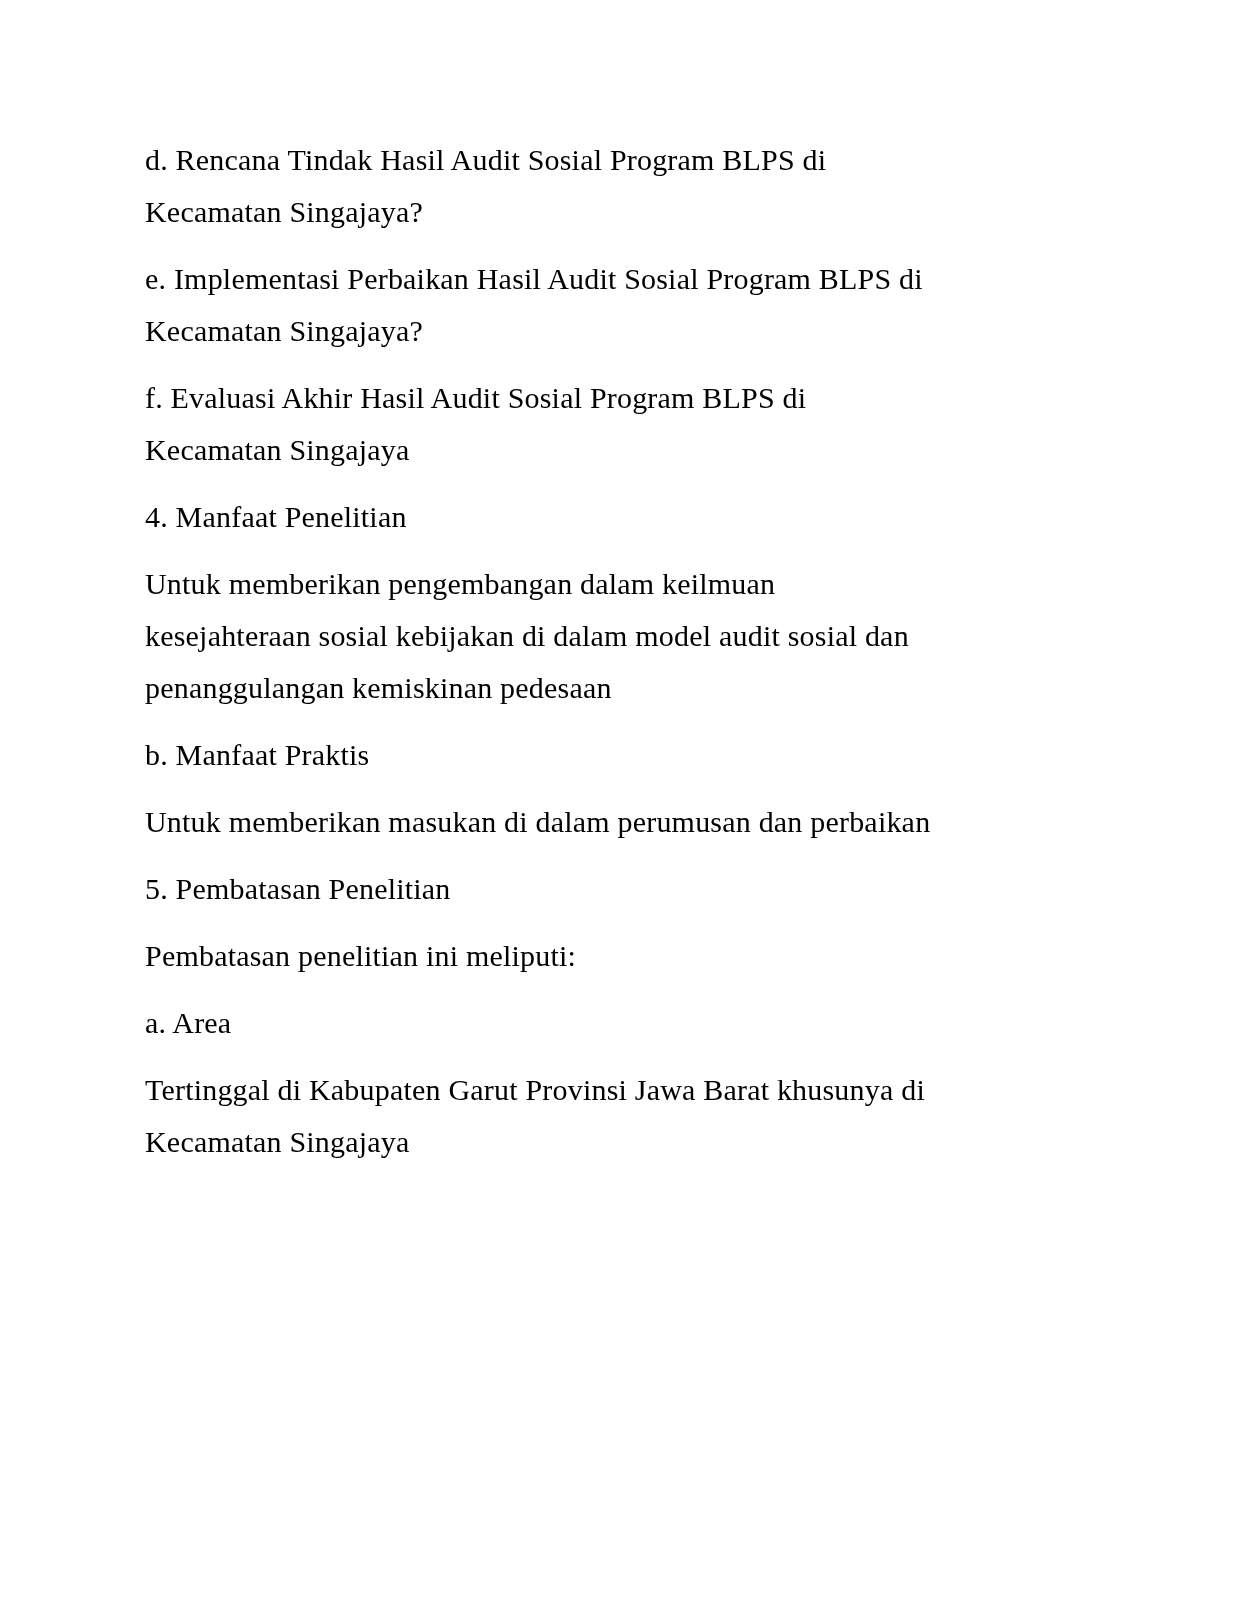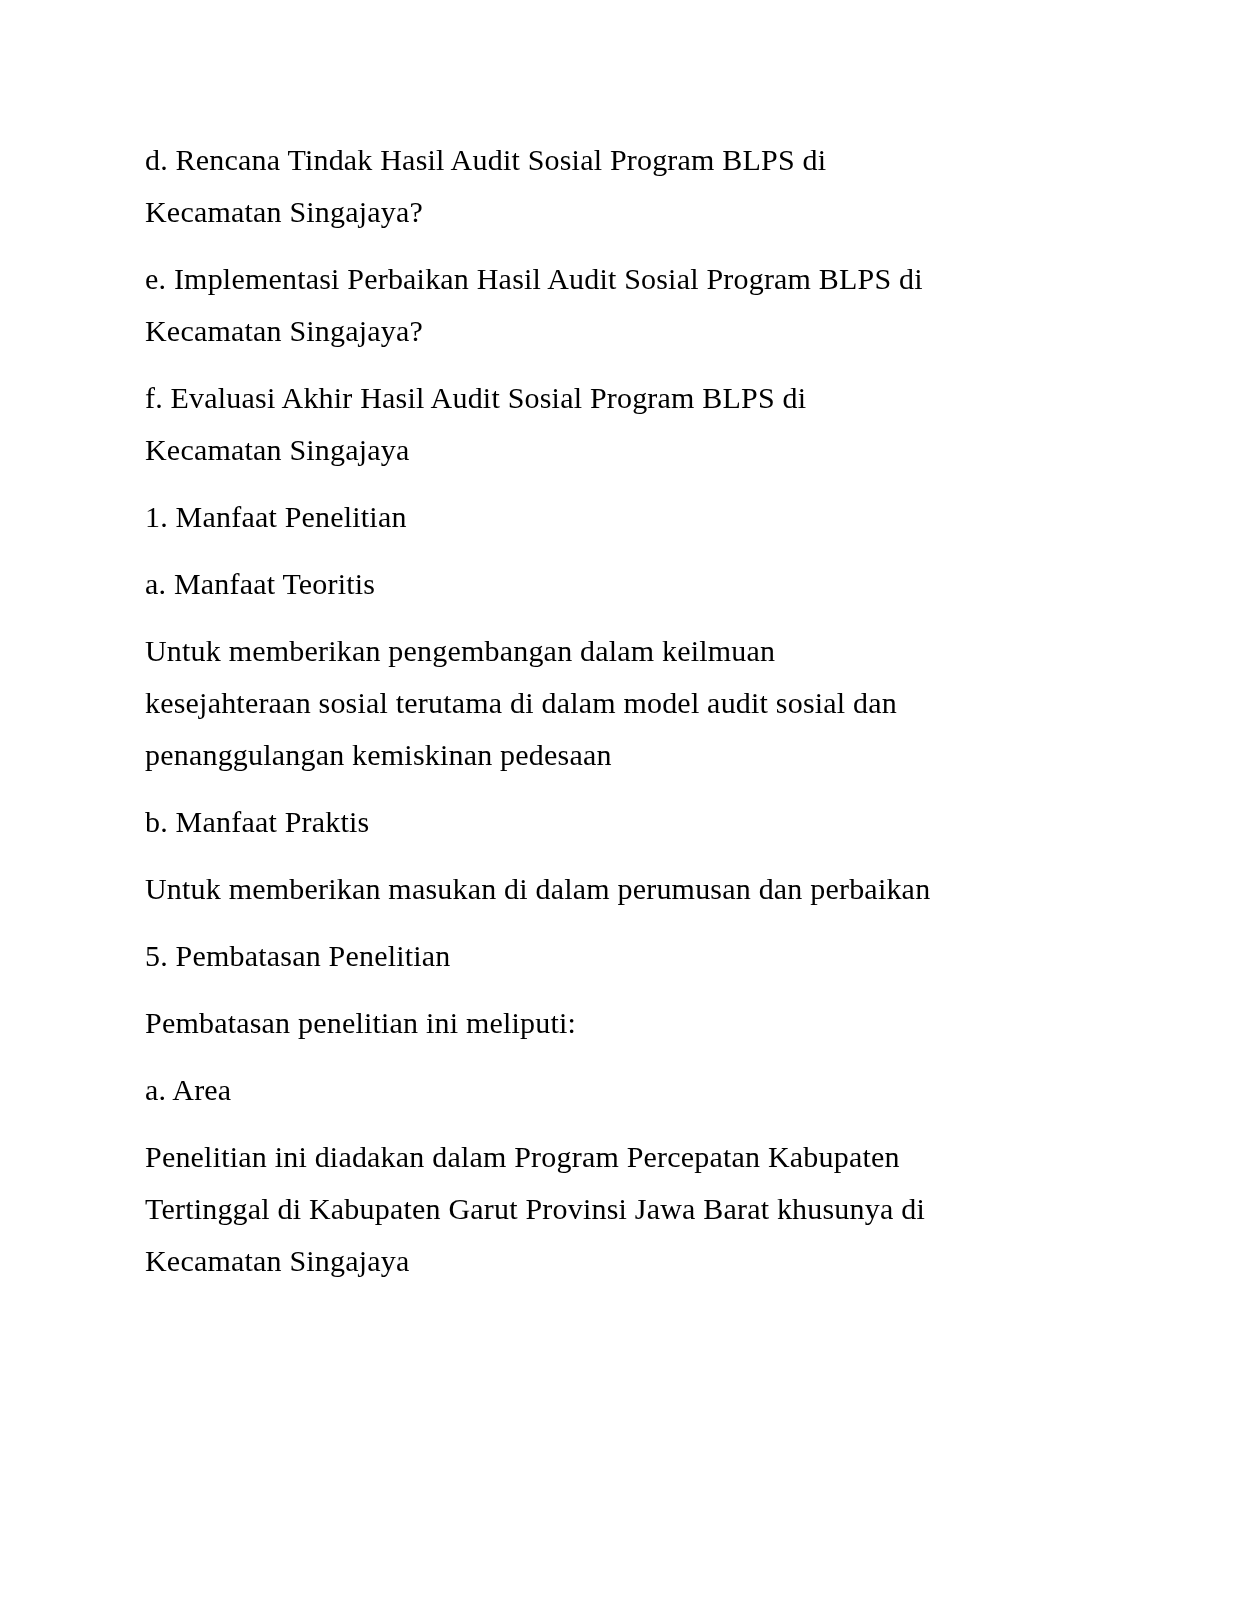--- a/index.html
+++ b/index.html
@@ -44,31 +44,28 @@
     <span class="line">e. Implementasi Perbaikan Hasil Audit Sosial Program BLPS di</span>
     <span class="line">Kecamatan Singajaya?</span>
   </p>
 
   <p class="para">
     <span class="line">f. Evaluasi Akhir Hasil Audit Sosial Program BLPS di</span>
     <span class="line">Kecamatan Singajaya</span>
   </p>
 
   <p class="para">
-    <span class="line">1. Manfaat Penelitian</span>
+    <span class="line">4. Manfaat Penelitian</span>
   </p>
 
 
-  <p class="para">
-    <span class="line">a. Manfaat Teoritis</span>
-  </p>
 
   <p class="para">
     <span class="line">Untuk memberikan pengembangan dalam keilmuan</span>
-    <span class="line">kesejahteraan sosial terutama di dalam model audit sosial dan</span>
+    <span class="line">kesejahteraan sosial kebijakan di dalam model audit sosial dan</span>
     <span class="line">penanggulangan kemiskinan pedesaan</span>
   </p>
 
   <p class="para">
     <span class="line">b. Manfaat Praktis</span>
   </p>
 
   <p class="para">
     <span class="line">Untuk memberikan masukan di dalam perumusan dan perbaikan</span>
   </p>
@@ -79,18 +76,17 @@
 
   <p class="para">
     <span class="line">Pembatasan penelitian ini meliputi:</span>
   </p>
 
   <p class="para">
     <span class="line">a. Area</span>
   </p>
 
   <p class="para">
-    <span class="line">Penelitian ini diadakan dalam Program Percepatan Kabupaten</span>
     <span class="line">Tertinggal di Kabupaten Garut Provinsi Jawa Barat khusunya di</span>
     <span class="line">Kecamatan Singajaya</span>
   </p>
 
 </div>
 
 </body></html>

